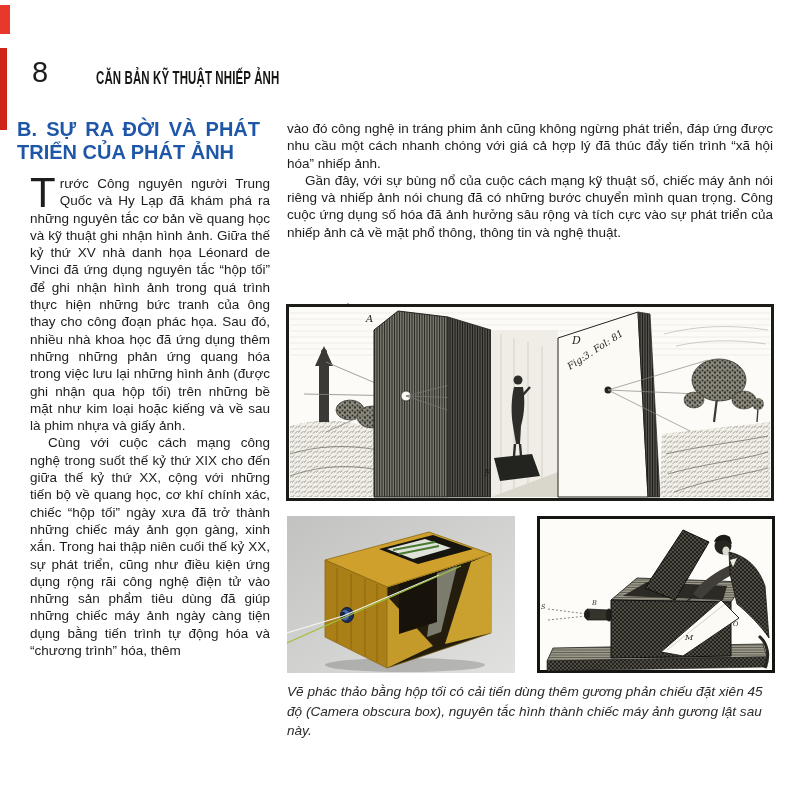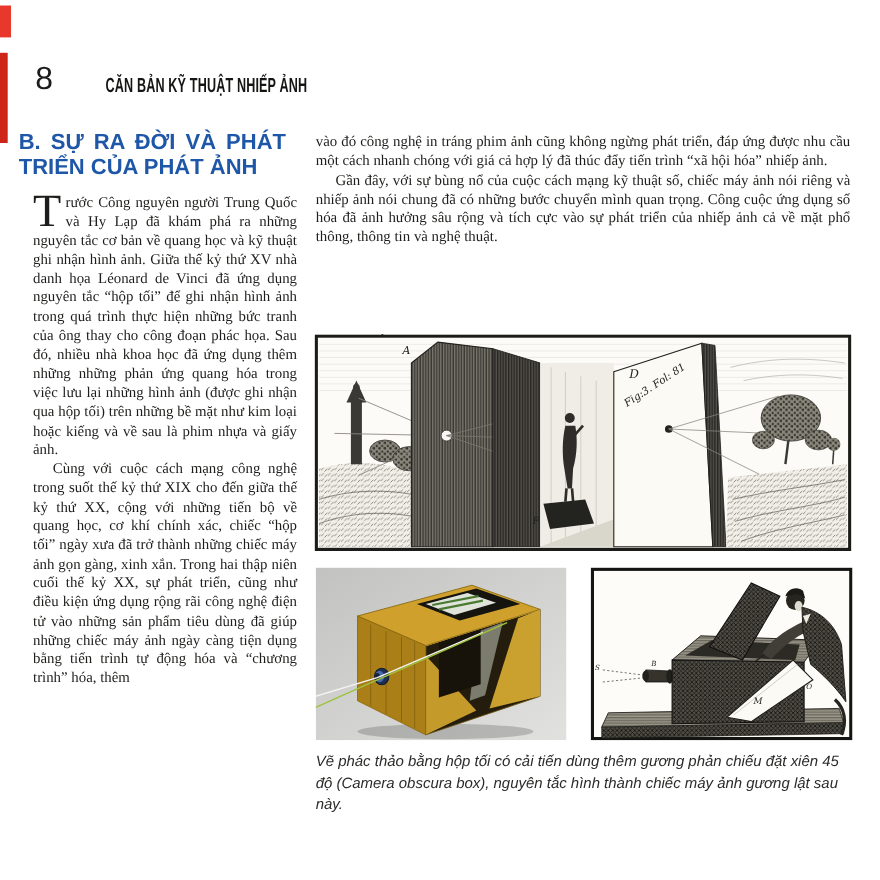--- a/index.html
+++ b/index.html
@@ -14,21 +14,21 @@
   .header-title{left:96px;top:67px;font-size:18.5px;font-weight:700;letter-spacing:.2px;
      transform:scaleX(.62);transform-origin:left top;white-space:nowrap;color:#151513;}
   
   .section-heading{left:17px;top:118px;width:243px;color:#1f57a8;font-weight:700;
      font-size:20px;line-height:23px;}
   .heading-l1{text-align:justify;text-align-last:justify;}
   
   .col{font-size:13.5px;line-height:17.3px;text-align:justify;}
   .col-left{left:30px;top:175px;width:240px;}
   .col-right{left:287px;top:120px;width:486px;}
-  .col p{margin:0;font-family:Liberation Serif, serif;}
+  .col p{margin:0;}
   .indent{text-indent:18px;}
   .dropcap{float:left;font-size:42px;line-height:33px;padding:1px 4px 0 0;font-weight:400;}
   
   .caption{font-style:italic;font-size:13.6px;line-height:19.5px;color:#2a2a28;}
   .caption-top{left:287px;top:277px;width:486px;margin-top:24px;}
   .caption-bottom{left:287px;top:682px;width:494px;}
   
   .fig-main{left:286px;top:304px;width:488px;height:197px;}
   .fig-3d{left:287px;top:516px;width:228px;height:157px;}
   .fig-man{left:537px;top:516px;width:238px;height:157px;}

